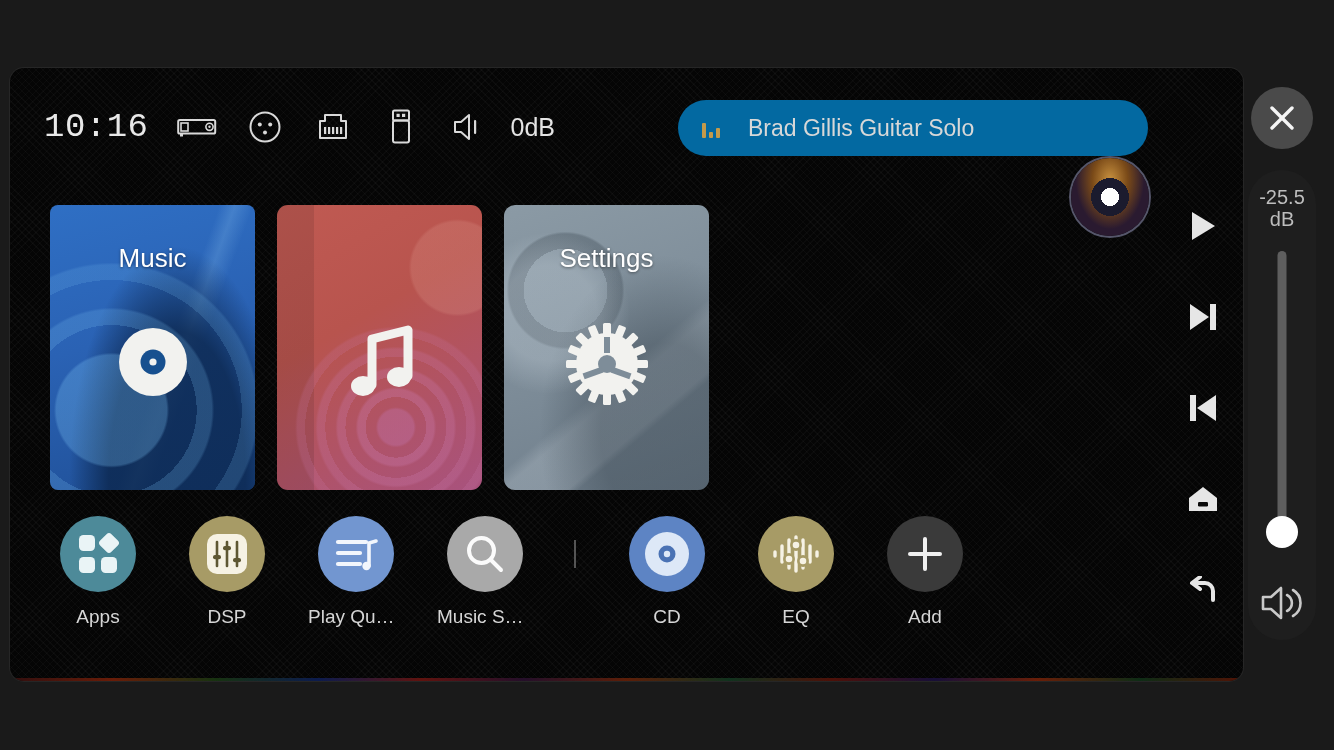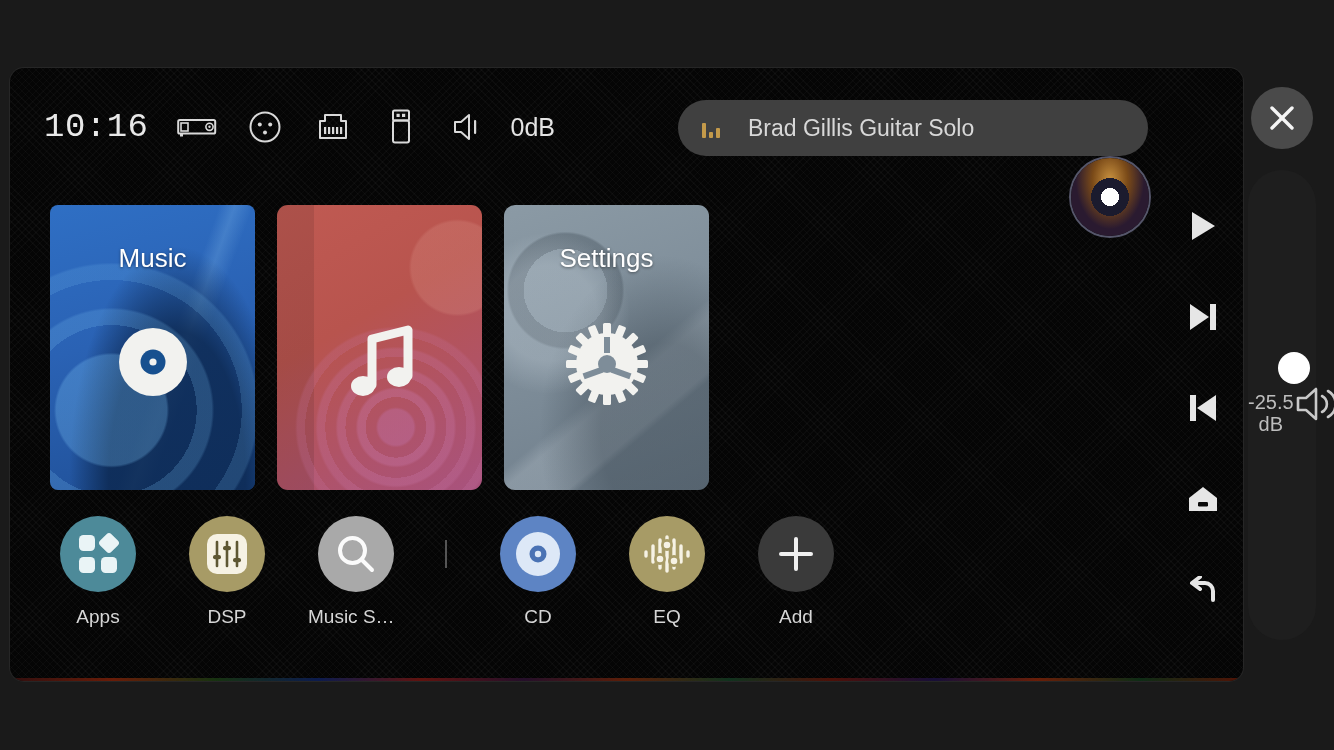--- a/index.html
+++ b/index.html
@@ -49,21 +49,21 @@
     margin-left:28px;
     display:flex; align-items:center; justify-content:center;
     width:40px; height:40px;
   }
   #db-label{ margin-left:22px; font-size:25px; color:#e4e4e4; }
 
   
   #now-playing{
     position:absolute; right:95px; top:32px;
     width:470px; height:56px;
-    background:#404040;
+    background:#0369a1;
     border-radius:28px;
     display:flex; align-items:center;
     padding-left:24px;
     z-index:3;
   }
   #np-eq{ width:22px; height:20px; display:flex; align-items:flex-end; gap:3px; }
   #np-eq i{ display:block; width:4px; background:#c49a4a; border-radius:1px; }
   #np-eq i:nth-child(1){ height:15px; }
   #np-eq i:nth-child(2){ height:6px; }
   #np-eq i:nth-child(3){ height:10px; }
@@ -194,21 +194,21 @@
     display:flex; align-items:center; justify-content:center;
     cursor:pointer; z-index:20;
   }
 
   
   #volume-panel{
     position:absolute; right:18px; top:170px;
     width:68px; height:470px;
     background:#1e1e1e;
     border-radius:34px;
-    display:flex; align-items:center;
+    display:flex; flex-direction:column; align-items:center;
     padding-top:16px; z-index:15;
   }
   #volume-value{
     font-size:20px; color:#bdbdbd; line-height:1.12; text-align:center;
   }
   #volume-track-wrap{
     position:relative; flex:1; width:100%;
     margin-top:14px;
   }
   #volume-track{
@@ -386,20 +386,34 @@
           <g fill="#5e5733">
             <rect x="9" y="24" width="8" height="4.2" rx="2"></rect>
             <rect x="19" y="15" width="8" height="4.2" rx="2"></rect>
             <rect x="29" y="27" width="8" height="4.2" rx="2"></rect>
           </g>
         </svg>
       </div>
       <div class="dock-label">DSP</div>
     </div>
 
+    <div class="dock-item">
+      <div class="dock-circle" style="background:#7296d0">
+        <svg width="46" height="42" viewBox="0 0 46 42">
+          <g stroke="#f2f6fc" stroke-width="4.2" stroke-linecap="round">
+            <line x1="5" y1="9" x2="33" y2="9"></line>
+            <line x1="5" y1="20" x2="27" y2="20"></line>
+            <line x1="5" y1="31" x2="27" y2="31"></line>
+          </g>
+          <path d="M36 33 V10 l7 -2" fill="none" stroke="#f2f6fc" stroke-width="3.6" stroke-linecap="round"></path>
+          <circle cx="33.5" cy="33" r="4.2" fill="#f2f6fc"></circle>
+        </svg>
+      </div>
+      <div class="dock-label">Play Queue</div>
+    </div>
 
     <div class="dock-item">
       <div class="dock-circle" style="background:#a9a9a9">
         <svg width="44" height="44" viewBox="0 0 44 44">
           <circle cx="18.5" cy="18.5" r="12.5" fill="none" stroke="#fbfbfb" stroke-width="4"></circle>
           <line x1="27.5" y1="27.5" x2="38" y2="38" stroke="#fbfbfb" stroke-width="4" stroke-linecap="round"></line>
         </svg>
       </div>
       <div class="dock-label">Music Se…</div>
     </div>

